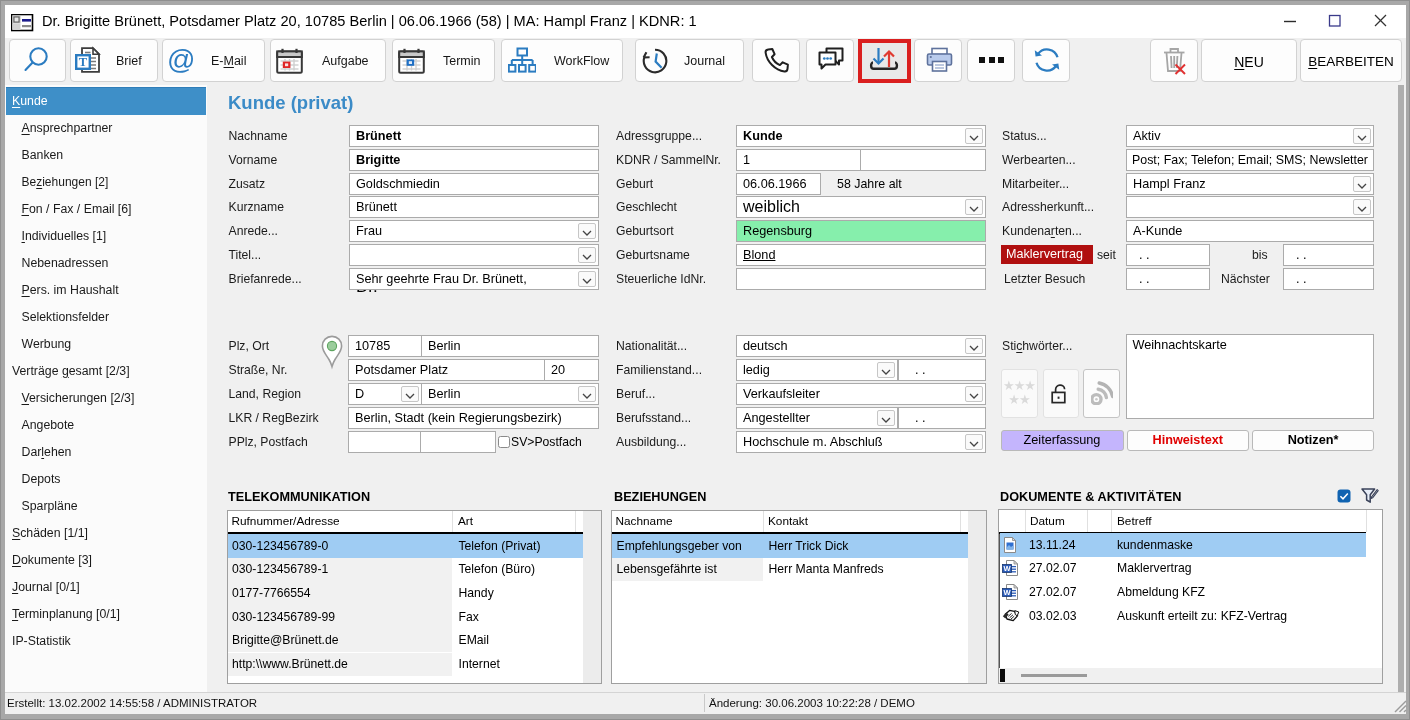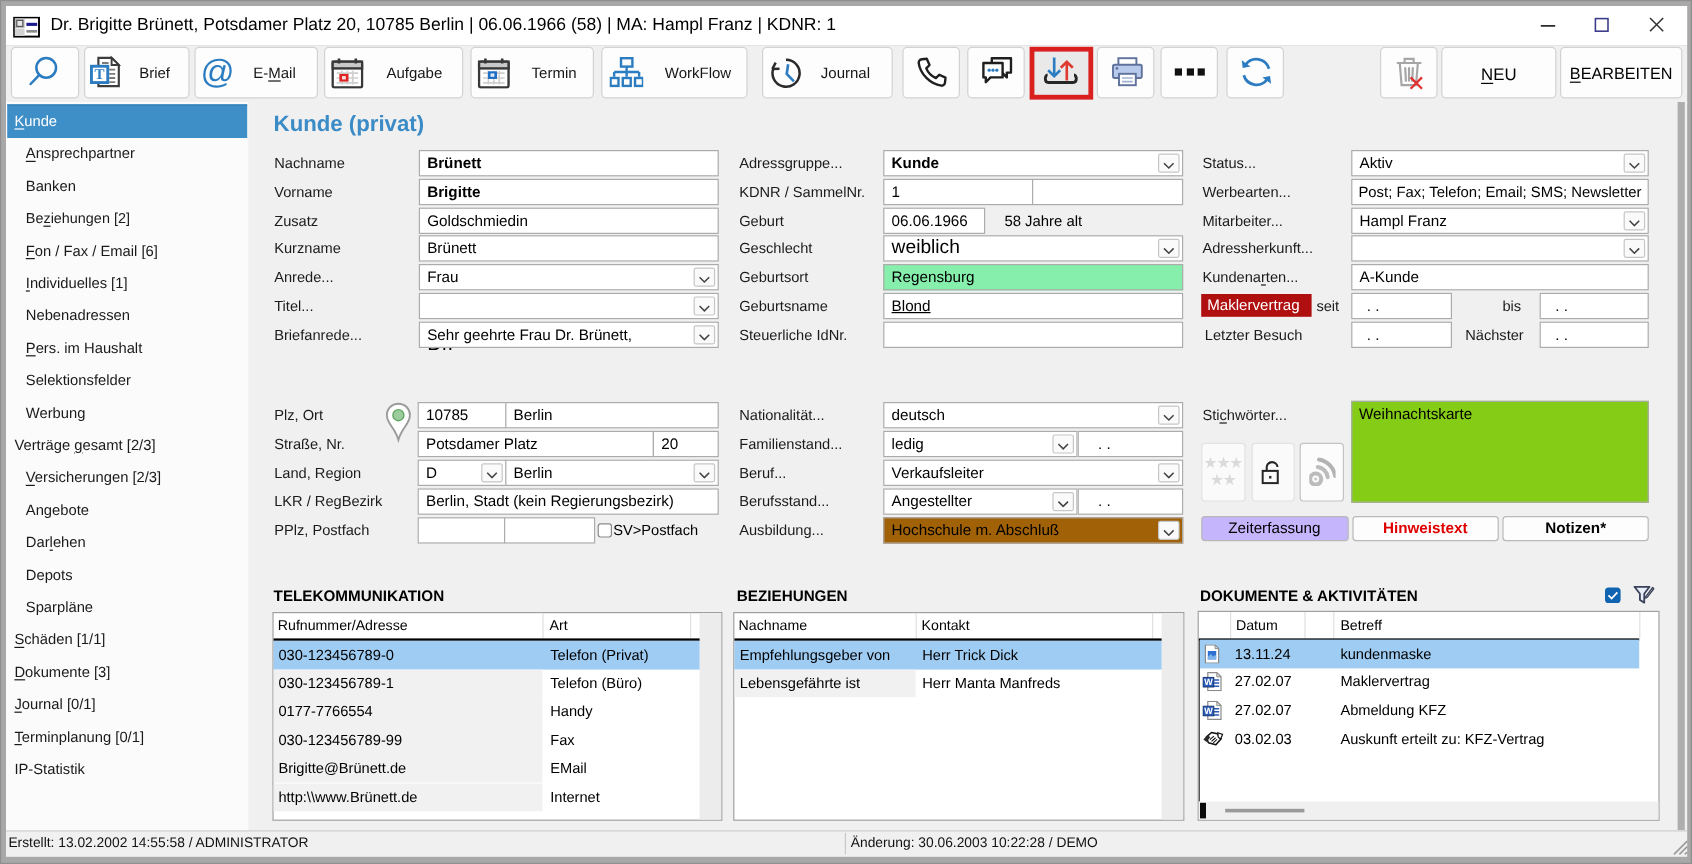--- a/index.html
+++ b/index.html
@@ -429,30 +429,30 @@
     <div class="arrowbtn">
       <svg width="10" height="6" viewBox="0 0 10 6">
         <path d="M1 1 L5 5 L9 1" fill="none" stroke="#444" stroke-width="1.3"></path>
       </svg>
     </div>
   </div>
 <div class="ab " style="left:898px;top:407.2px;width:88px;height:22px;background:#fff;border:1px solid #ababab">
     <div style="position:absolute;left:16px;top:0;line-height:20px;font-size:12.7px;">. .</div>
   </div>
 <div class="ab " style="left:616px;top:433.2px;height:18px;line-height:18px;font-size:12.2px;color:#1b1b1b">Ausbildung...</div>
-<div class="ab " style="left:736px;top:431.2px;width:250px;height:22px;background:#a16207;border:1px solid #ababab">
+<div class="ab " style="left:736px;top:431.2px;width:250px;height:22px;background:#ffffff;border:1px solid #ababab">
     <div style="position:absolute;left:6px;top:0;line-height:20px;font-size:12.7px;">Hochschule m. Abschluß</div>
     <div class="arrowbtn">
       <svg width="10" height="6" viewBox="0 0 10 6">
         <path d="M1 1 L5 5 L9 1" fill="none" stroke="#444" stroke-width="1.3"></path>
       </svg>
     </div>
   </div>
 <div class="ab " style="left:1002px;top:337.2px;height:18px;line-height:18px;font-size:12.2px;color:#1b1b1b">Sti<u>c</u>hwörter...</div>
-<div class="ab " style="left:1125.5px;top:333.5px;width:248.5px;height:85px;background:#84cc16;border:1px solid #ababab">
+<div class="ab " style="left:1125.5px;top:333.5px;width:248.5px;height:85px;background:#ffffff;border:1px solid #ababab">
     <div style="position:absolute;left:6px;top:3px;font-size:12.7px">Weihnachtskarte</div>
   </div>
 <div class="ab " style="left:1000.5px;top:369px;width:37px;height:49.3px;background:#fafafa;border:1px solid #e2e2e2;border-radius:3px"></div>
 <div class="ab " style="left:1042.5px;top:369px;width:36px;height:49.3px;background:#fafafa;border:1px solid #e2e2e2;border-radius:3px"></div>
 <div class="ab " style="left:1083px;top:369px;width:36.5px;height:49.3px;background:#fcfcfc;border:1px solid #c4c4c4;border-radius:3px"></div>
 <div class="ab" style="left:1003px;top:379px;width:32px;height:30px;color:#dadada;font-size:13px;line-height:14px;text-align:center;letter-spacing:-1px">★★★<br>★★</div>
 <svg class="ab" style="left:1051px;top:384px" width="19" height="20" viewBox="0 0 19 20">
 <rect x="1.2" y="8.4" width="12.6" height="10.2" fill="none" stroke="#262626" stroke-width="1.7"></rect>
 <path d="M4.6 8 V5.6 A 4.5 4.3 0 0 1 13.6 5.2" fill="none" stroke="#262626" stroke-width="1.7"></path>
 <rect x="6.6" y="12.6" width="1.9" height="2.2" fill="#262626"></rect>

